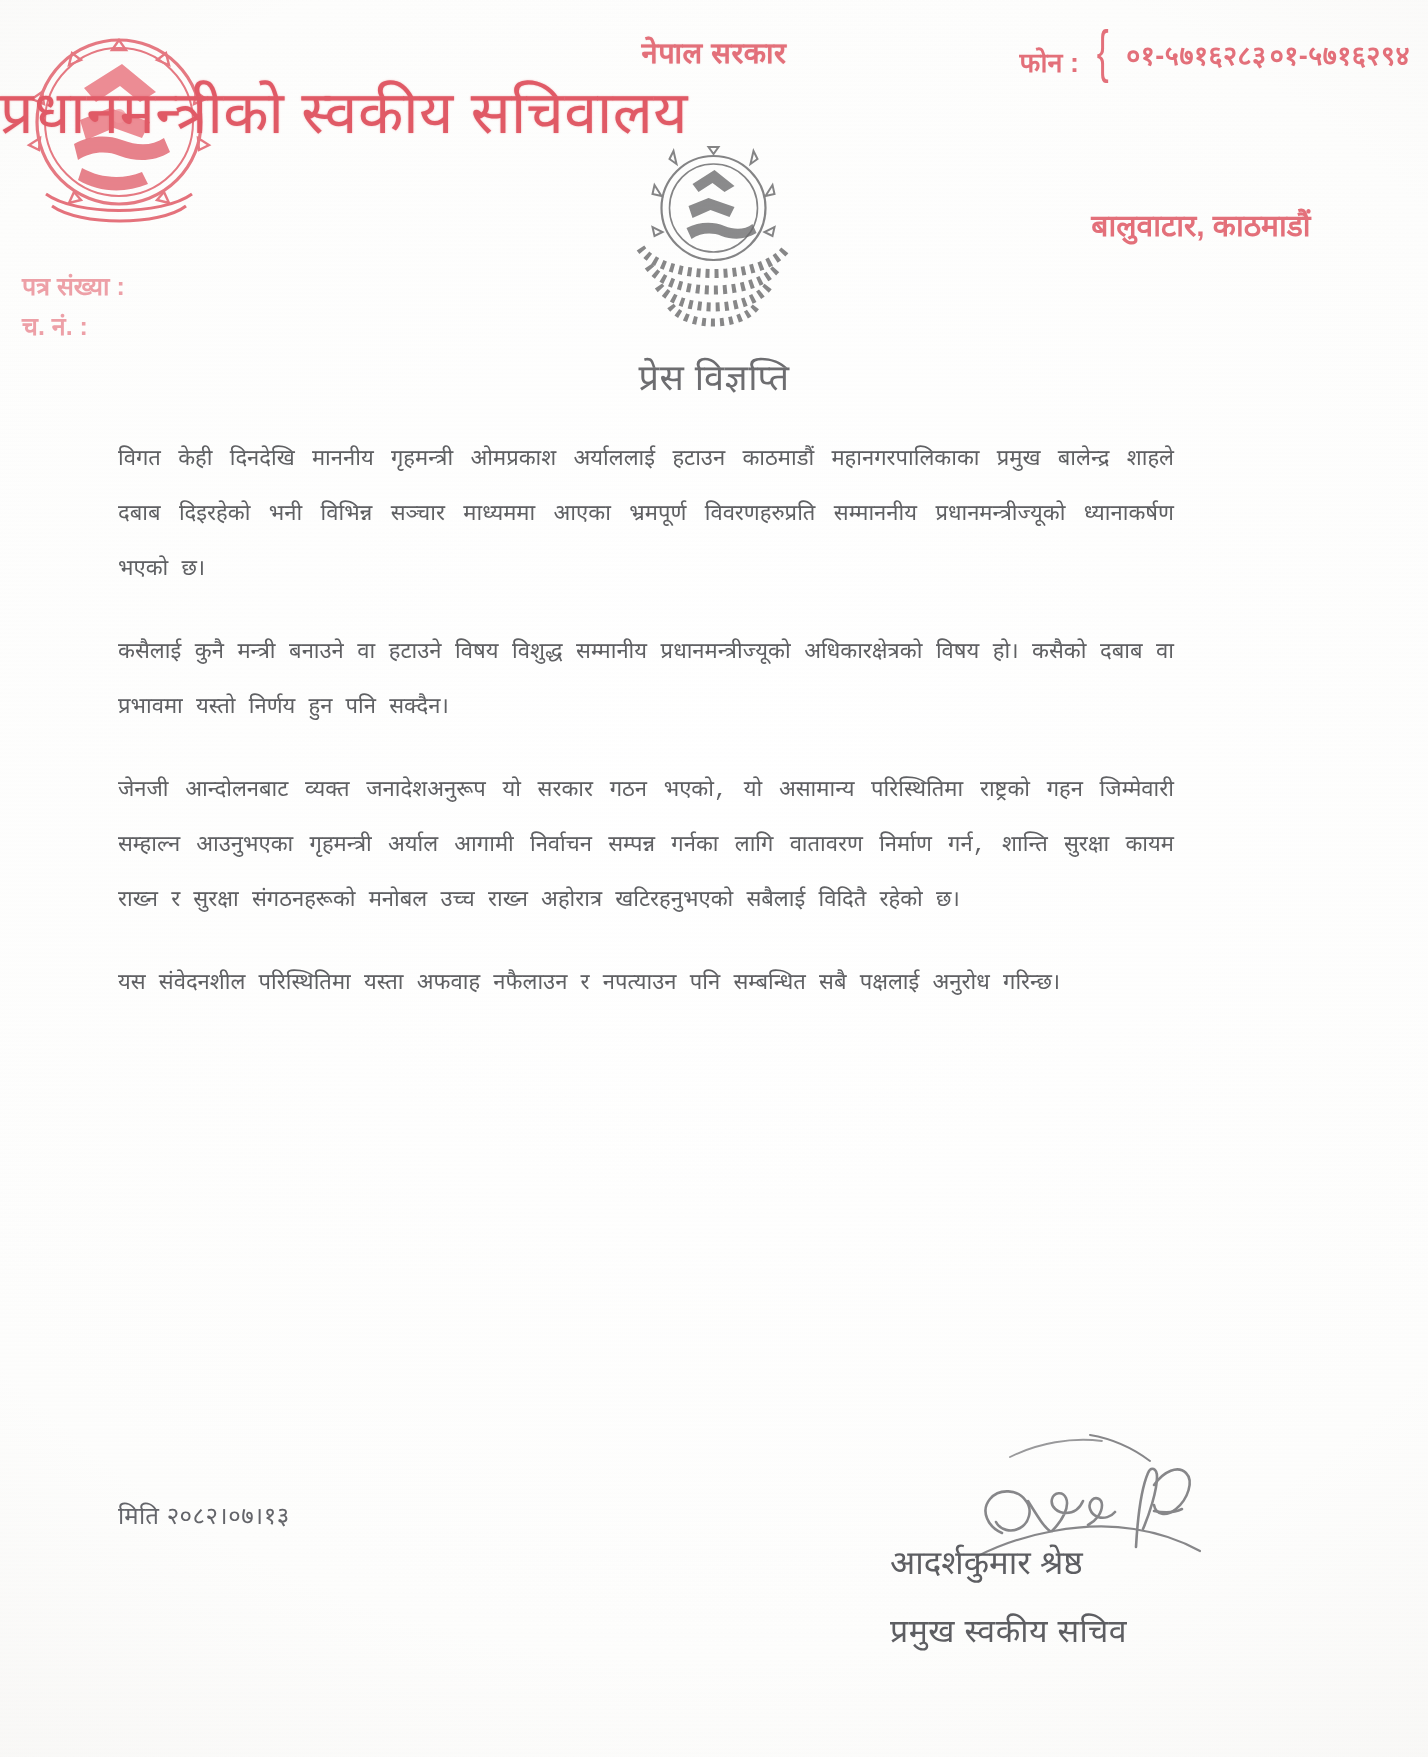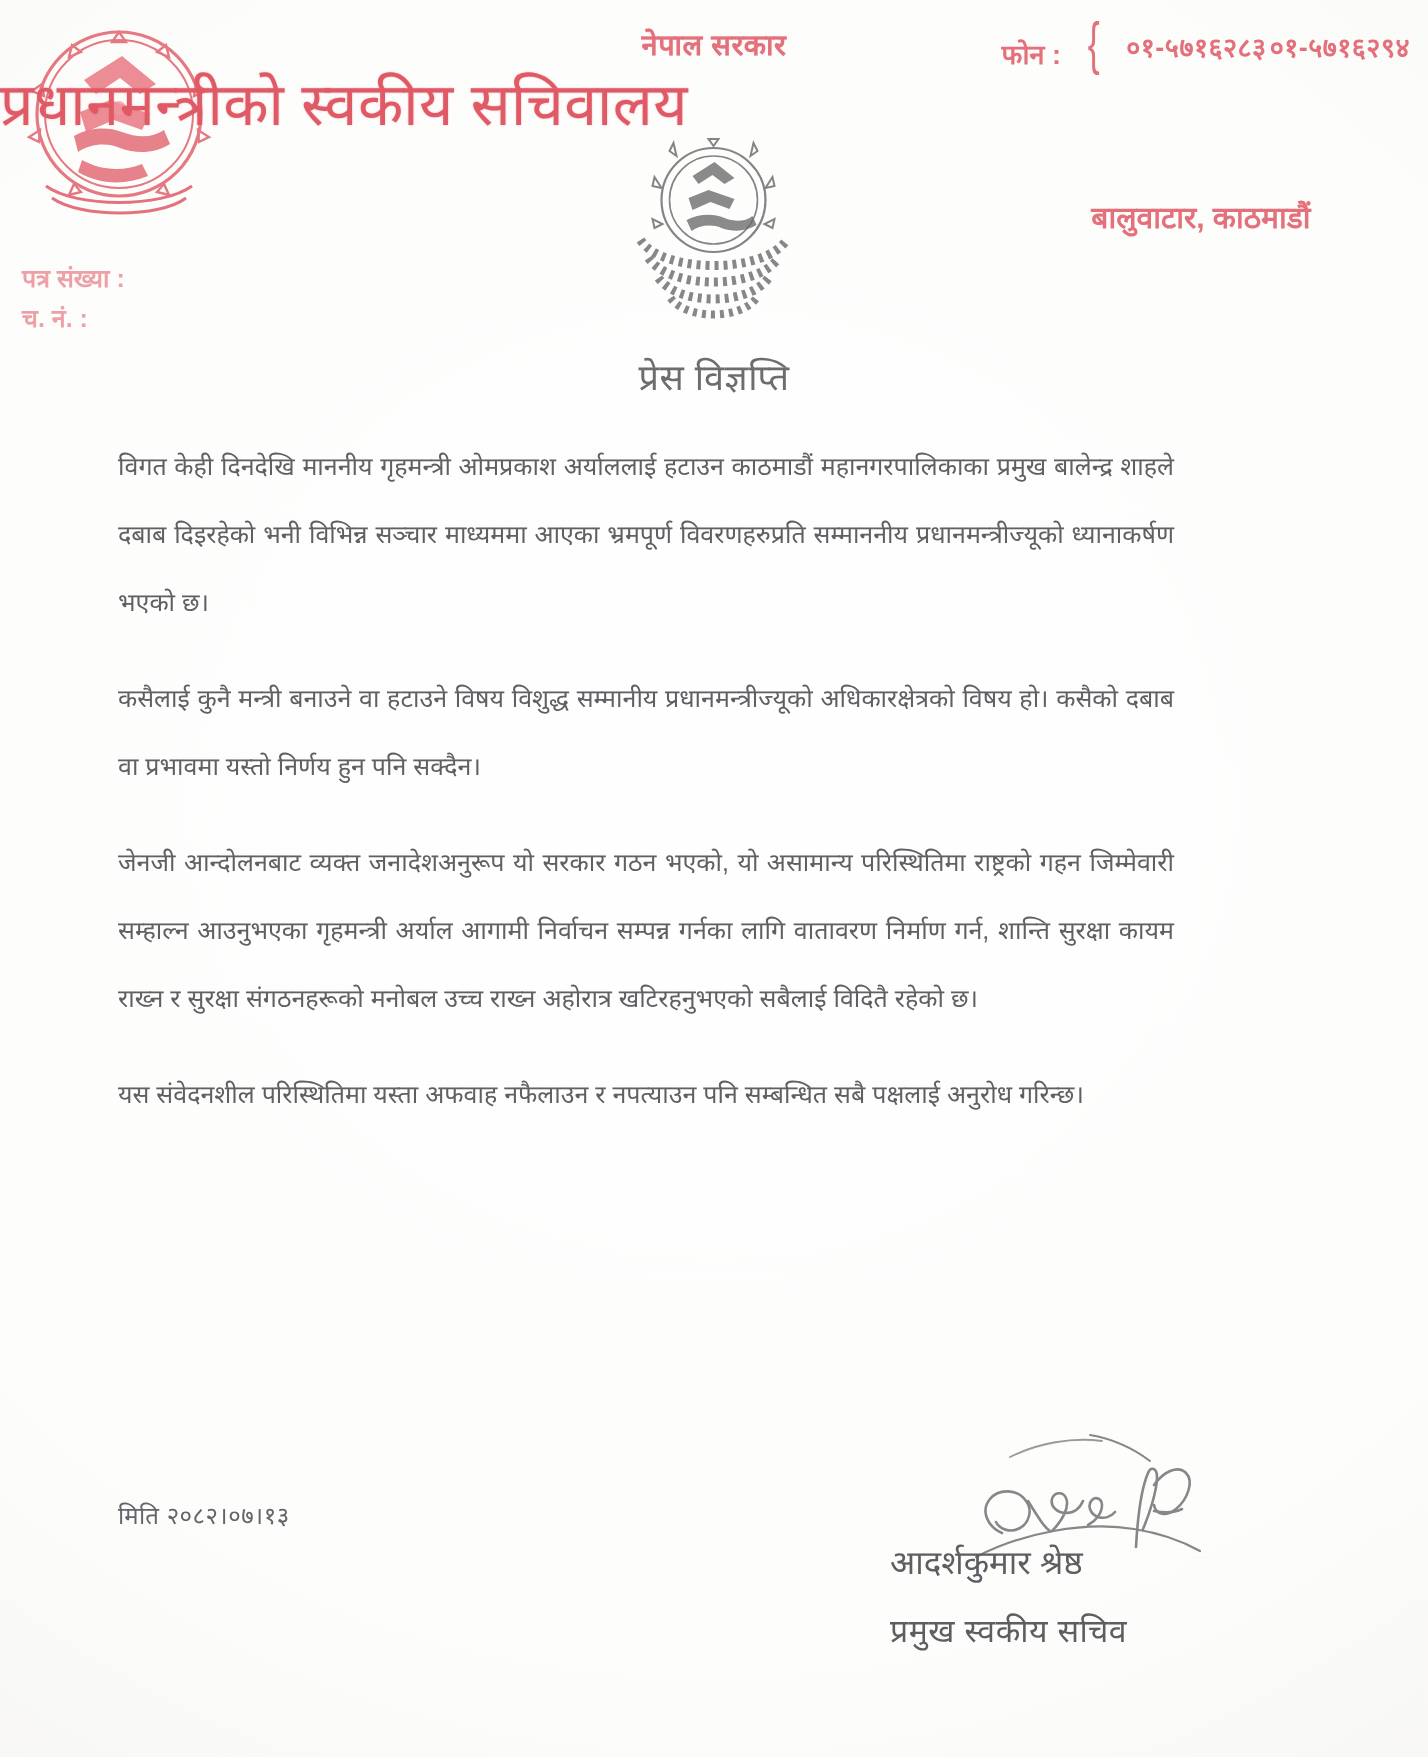--- a/index.html
+++ b/index.html
@@ -27,21 +27,21 @@
     inset: 0;
     pointer-events: none;
     opacity: .35;
     background-image:
       repeating-linear-gradient(0deg, rgba(0,0,0,.012) 0px, rgba(0,0,0,0) 2px, rgba(0,0,0,.010) 4px);
   }
 
   
   .header {
     position: absolute;
-    left: 0; top: 0;
+    left: 0; top: 8px;
     width: 1428px;
     height: 345px;
   }
 
   .emblem-left {
     position: absolute;
     left: 22px;
     top: 18px;
     width: 195px;
     height: 215px;
@@ -87,21 +87,21 @@
     position: absolute;
     right: 18px;
     top: 18px;
     width: 430px;
     color: #e3707a;
     font-family: "Liberation Sans", "DejaVu Sans", sans-serif;
     font-size: 27px;
     display: flex;
     align-items: center;
     justify-content: flex-end;
-    gap: 23px;
+    gap: 14px;
   }
   .phone-label {
     font-weight: 700;
     white-space: nowrap;
     padding-top: 14px;
   }
   .phone-brace {
     font-size: 58px;
     line-height: 50px;
     font-weight: 400;
@@ -151,23 +151,23 @@
     font-family: "Liberation Sans", "DejaVu Sans", sans-serif;
     letter-spacing: .5px;
   }
 
   .body-text {
     position: absolute;
     left: 118px;
     top: 432px;
     width: 1056px;
     color: #5f6063;
-    font-family: Liberation Sans, sans-serif;
-    font-size: 25px;
-    line-height: 68px;
+    font-family: Liberation Mono, monospace;
+    font-size: 22px;
+    line-height: 55px;
   }
   .para {
     text-align: justify;
     text-justify: inter-word;
     margin: 0 0 28px 0;
   }
   .para:last-child { margin-bottom: 0; }
 
   
   .date-line {

